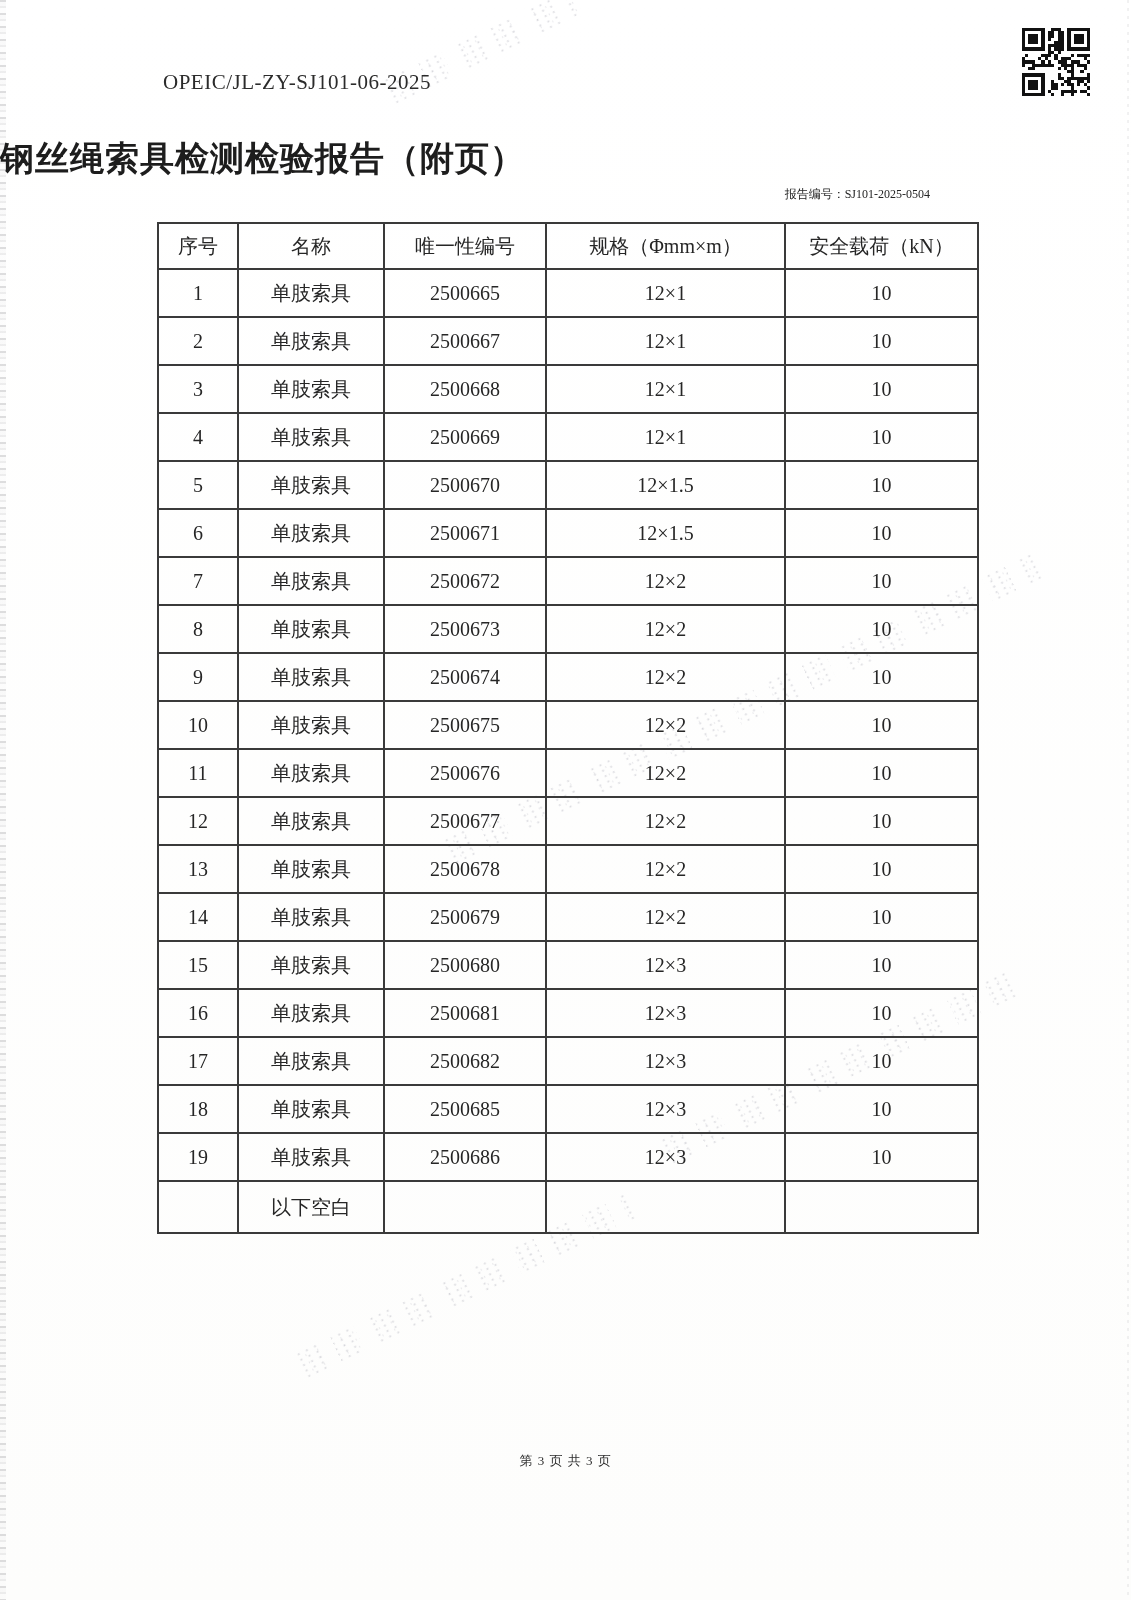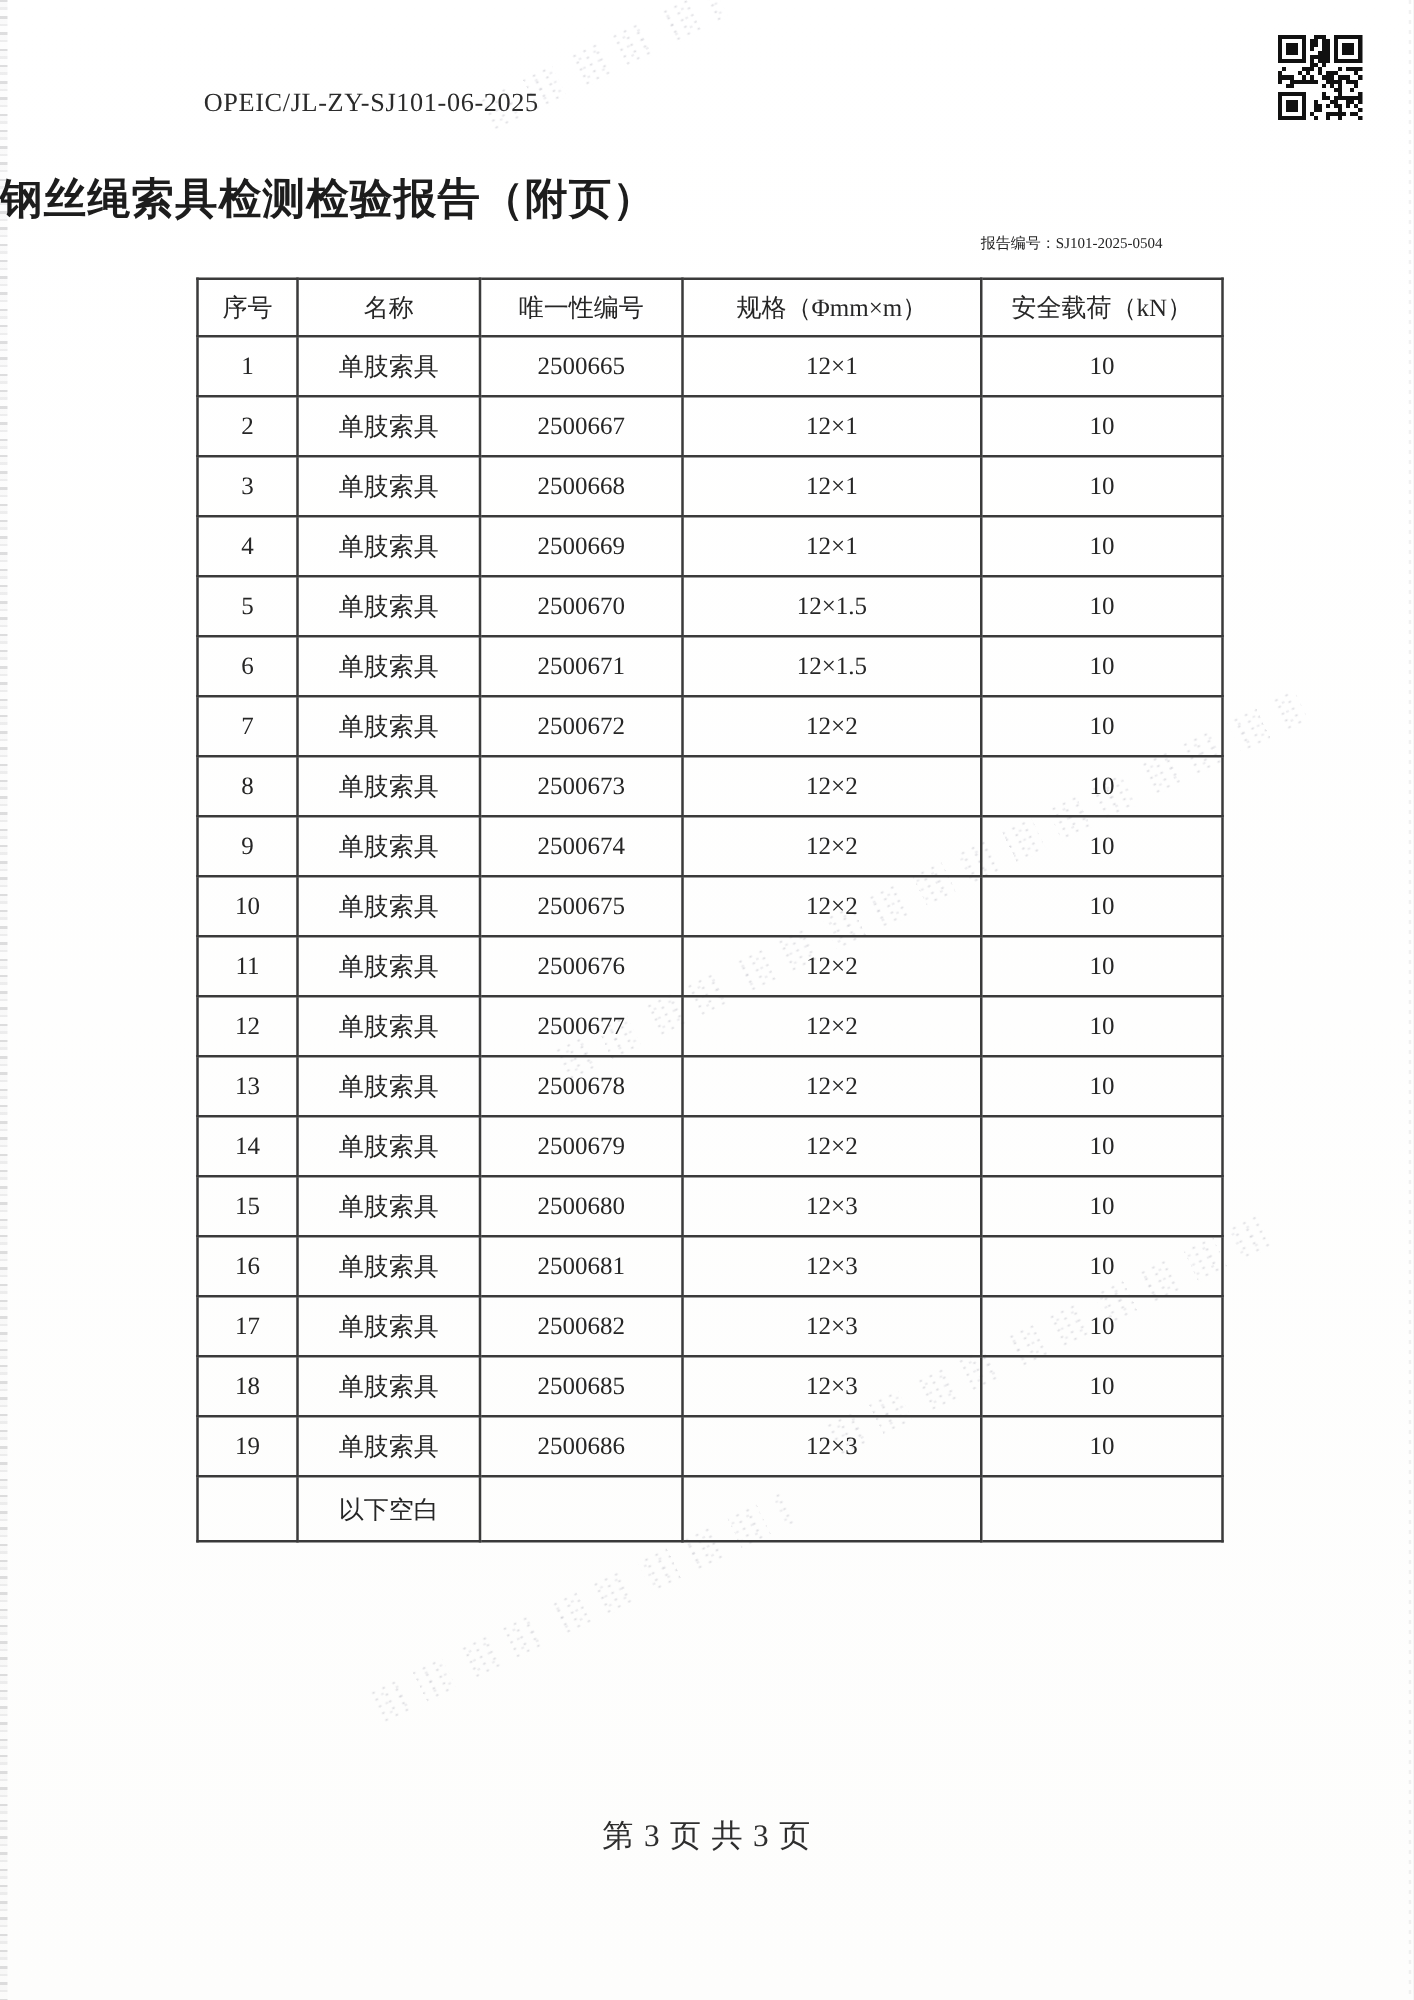--- a/index.html
+++ b/index.html
@@ -53,21 +53,21 @@
     border:2px solid #3a3a3a;
     text-align:center; vertical-align:middle;
     font-size:20px; font-weight:400; color:#262626;
     padding:0 4px; overflow:hidden; white-space:nowrap;
   }
   table.report th{height:44px;margin-top:20px;}
   table.report td{height:46px;}
   table.report tr:last-child td{height:50px;text-align:center;}
   .footer{
     position:absolute; left:0; top:1452px; width:1131px;
-    text-align:center; font-size:25px; letter-spacing:1px; color:#2e2e2e;
+    text-align:center; font-size:13px; letter-spacing:1px; color:#2e2e2e;
   }
   
   .wm{
     position:absolute; height:30px;
     background-image:
       radial-gradient(rgba(105,105,125,.55) 1px, transparent 1.4px),
       radial-gradient(rgba(130,130,150,.4) 1px, transparent 1.3px);
     background-size:9px 6px, 13px 8px;
     background-position:0 0, 4px 3px;
     -webkit-mask-image:repeating-linear-gradient(90deg,#000 0 26px, transparent 26px 40px);

